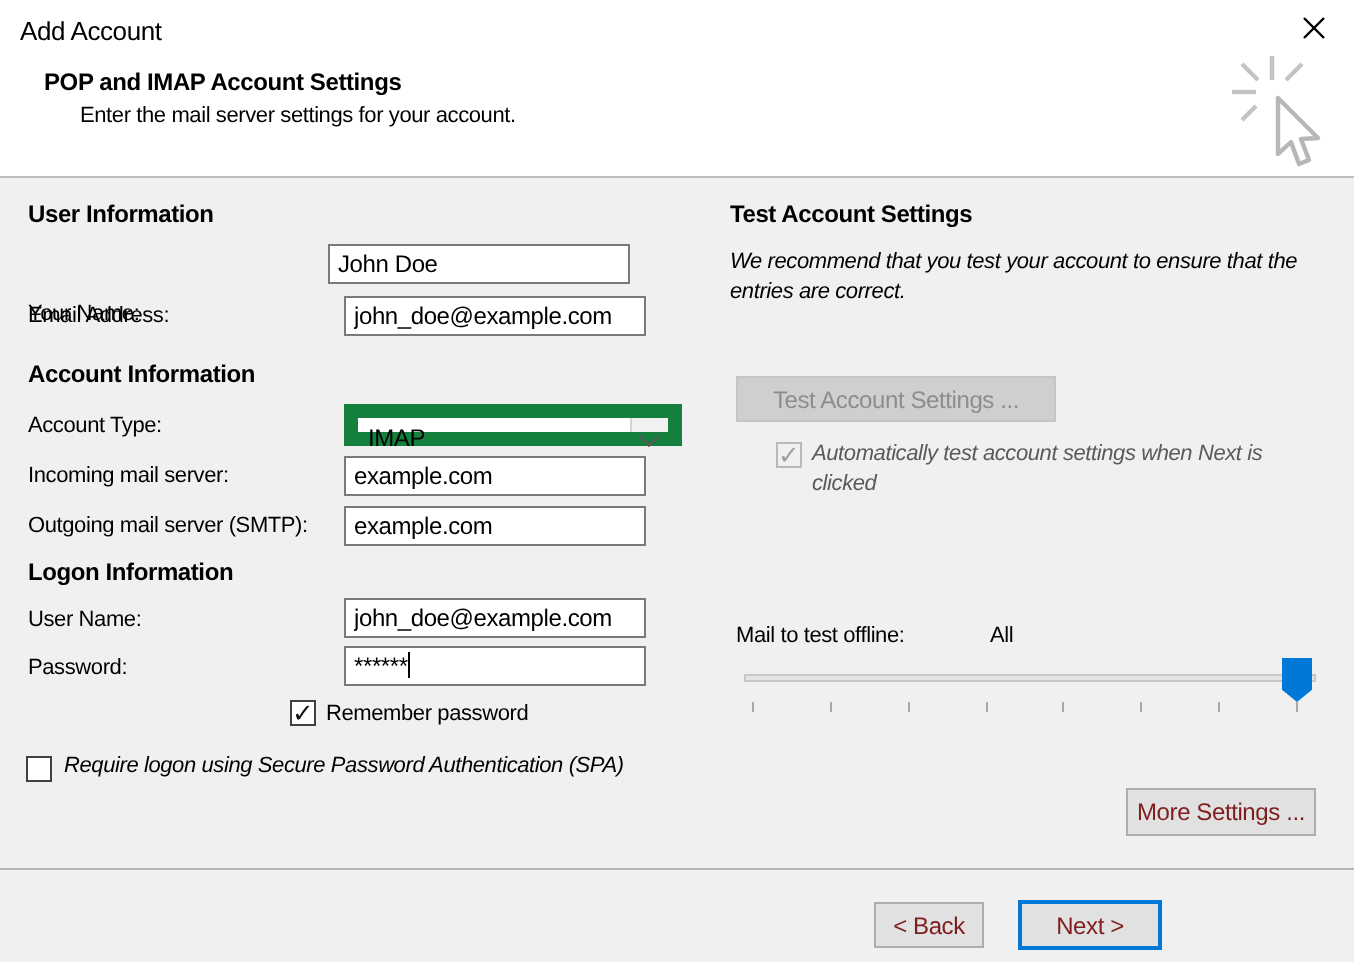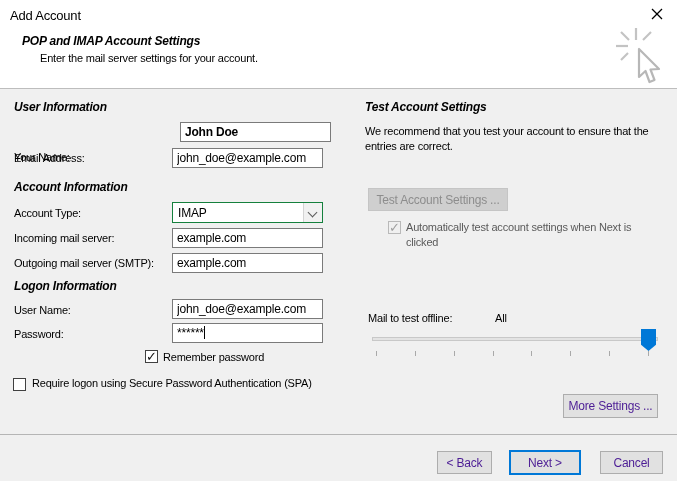--- a/index.html
+++ b/index.html
@@ -4,51 +4,51 @@
 <style>
   * { margin:0; padding:0; box-sizing:border-box; }
   html,body { background:#fff; }
   .dialog {
     position:relative; width:677px; height:481px;
     font-family:"Liberation Sans","DejaVu Sans",sans-serif;
     font-size:11px; color:#000; background:#fff; overflow:hidden;
     letter-spacing:-0.2px;
   }
   .abs { position:absolute; }
-  .bold { font-weight:bold;font-style:italic; }
+  .bold { font-weight:bold; }
   .body-bg { position:absolute; left:0; right:0; top:89px; bottom:0; background:#f0f0f0; }
   .hdiv { position:absolute; left:0; right:0; height:1px; background:#bdbdbd; }
   .lbl { white-space:nowrap; }
   .field {
     position:absolute; width:151px; height:20px; background:#fff;
     border:1px solid #7a7a7a; font:12px "Liberation Sans","DejaVu Sans",sans-serif;
     padding:0 4px; color:#000; letter-spacing:-0.2px;
   }
-  .combo { position:absolute; width:151px; height:21px; background:#fff; border:1px solid #15803d;text-align:right; }
+  .combo { position:absolute; width:169px; height:21px; background:#fff; border:7px solid #15803d;text-align:right; }
   .combo .val { position:absolute; left:5px; top:3px; font-size:12px; }
   .combo .cbtn { position:absolute; top:0; right:0; bottom:0; width:19px; background:#f1f1f1; border-left:1px solid #d4d4d4; }
   .combo .chev { position:absolute; right:6px; top:6px; width:7px; height:7px;
     border-right:1.6px solid #5a5a5a; border-bottom:1.6px solid #5a5a5a; transform:rotate(45deg); }
   .cb { position:absolute; width:13px; height:13px; background:#fff; border:1px solid #404040; }
   .cb.checked::after { content:"\2713"; position:absolute; left:0px; top:-2px; font-size:13px; font-weight:bold; color:#101010; }
   .cb.disabled { border-color:#b9b9b9; background:#f0f0f0; }
   .cb.disabled.checked::after { color:#9f9f9f; }
   .btn {
     position:absolute; background:#e1e1e1; border:1px solid #adadad;
     font:12px "Liberation Sans","DejaVu Sans",sans-serif; letter-spacing:-0.2px;
-    display:flex; align-items:center; justify-content:center; cursor:default; color:#4c1d95;
+    display:flex; align-items:center; justify-content:center; cursor:default; color:#7f1d1d;
   }
   .btn.default { border:2px solid #0078d7; }
   .btn.disabled { background:#cfcfcf; border-color:#c5c5c5; color:#8d8d8d; }
   .caret { display:inline-block; width:1px; height:13px; background:#000; vertical-align:-2px; }
   .track { position:absolute; height:4px; background:#e3e3e3; border:1px solid #c8c8c8; }
   .tick { position:absolute; top:0; width:1px; height:5px; background:#a9a9a9; }
   .thumb { position:absolute; width:15px; height:22px; background:#0078d7;
     clip-path:polygon(0 0,100% 0,100% 72%,50% 100%,0 72%); }
-  .wrap { line-height:15px; }
+  .wrap { line-height:15px;font-style:italic; }
 </style>
 </head>
 <body>
 
 <div class="dialog">
 
   <div class="abs" style="left:10px; top:8px; font-size:13px;">Add Account</div>
   <svg class="abs" style="left:650px; top:7px;" width="14" height="14" viewBox="0 0 14 14">
     <line x1="2" y1="2" x2="12" y2="12" stroke="#000" stroke-width="1.2"></line>
     <line x1="12" y1="2" x2="2" y2="12" stroke="#000" stroke-width="1.2"></line>
@@ -67,21 +67,21 @@
     </g>
     <path d="M31 23 L31 51 L37.5 45 L41.5 56 L46.5 54 L42.5 43.5 L51 43 Z" fill="#ffffff" stroke="#b7b7b7" stroke-width="2.2" stroke-linejoin="round"></path>
   </svg>
 
   <div class="body-bg"></div>
   <div class="hdiv" style="top:88px;"></div>
 
   <div class="abs bold" style="left:14px; top:100px; font-size:12px;">User Information</div>
 
   <div class="abs lbl" style="left:14px; top:127px;margin-top:24px;">Your Name:</div>
-  <input class="field" style="left: 180px; top: 122px; font-weight: bold;" value="John Doe">
+  <input class="field" style="left: 164px; top: 122px;" value="John Doe">
 
   <div class="abs lbl" style="left:14px; top:152px;">Email Address:</div>
   <input class="field" style="left: 172px; top: 148px;" value="john_doe@example.com">
 
   <div class="abs bold" style="left:14px; top:180px; font-size:12px;">Account Information</div>
 
   <div class="abs lbl" style="left:14px; top:207px;">Account Type:</div>
   <div class="combo" style="left:172px; top:202px;">
     <span class="val">IMAP</span>
     <span class="cbtn">
@@ -105,21 +105,21 @@
 
   <div class="cb checked" style="left:145px; top:350px;"></div>
   <div class="abs lbl" style="left:163px; top:351px;">Remember password</div>
 
   <div class="cb" style="left:13px; top:378px;"></div>
   <div class="abs wrap" style="left:32px; top:376px; width:292px;">Require logon using Secure Password Authentication (SPA)</div>
 
   <div class="abs bold" style="left:365px; top:100px; font-size:12px;">Test Account Settings</div>
   <div class="abs wrap" style="left:365px; top:124px; width:300px;">We recommend that you test your account to ensure that the entries are correct.</div>
 
-  <div class="btn disabled" style="left:368px; top:188px; width:140px; height:23px;">Test Account Settings ...</div>
+  <div class="btn disabled" style="left:368px; top:188px; width:160px; height:23px;">Test Account Settings ...</div>
 
   <div class="cb disabled checked" style="left:388px; top:221px;"></div>
   <div class="abs wrap" style="left:406px; top:220px; width:252px; color:#5a5a5a;">Automatically test account settings when Next is clicked</div>
 
   <div class="abs lbl" style="left:368px; top:312px;">Mail to test offline:</div>
   <div class="abs lbl" style="left:477px; top:312px;margin-left:18px;">All</div>
 
   <div class="track" style="left:372px; top:337px; width:286px;"></div>
   <div class="abs" style="left:376px; top:351px; width:272px; height:6px;">
       <div class="tick" style="left: 0%;"></div>
@@ -131,15 +131,14 @@
       <div class="tick" style="left: 85.7143%;"></div>
       <div class="tick" style="left: 100%;"></div>
     </div>
   <div class="thumb" style="left:641px; top:329px;"></div>
 
   <div class="btn" style="left:563px; top:394px; width:95px; height:24px;">More Settings ...</div>
 
   <div class="hdiv" style="top:434px; background:#b5b5b5;"></div>
   <div class="btn" style="left:437px; top:451px; width:55px; height:23px;">&lt; Back</div>
   <div class="btn default" style="left:509px; top:450px; width:72px; height:25px;">Next &gt;</div>
-  <div class="btn" style="left:600px; top:451px; width:63px; height:23px;">Cancel</div>
 
 </div>
 
 </body></html>

